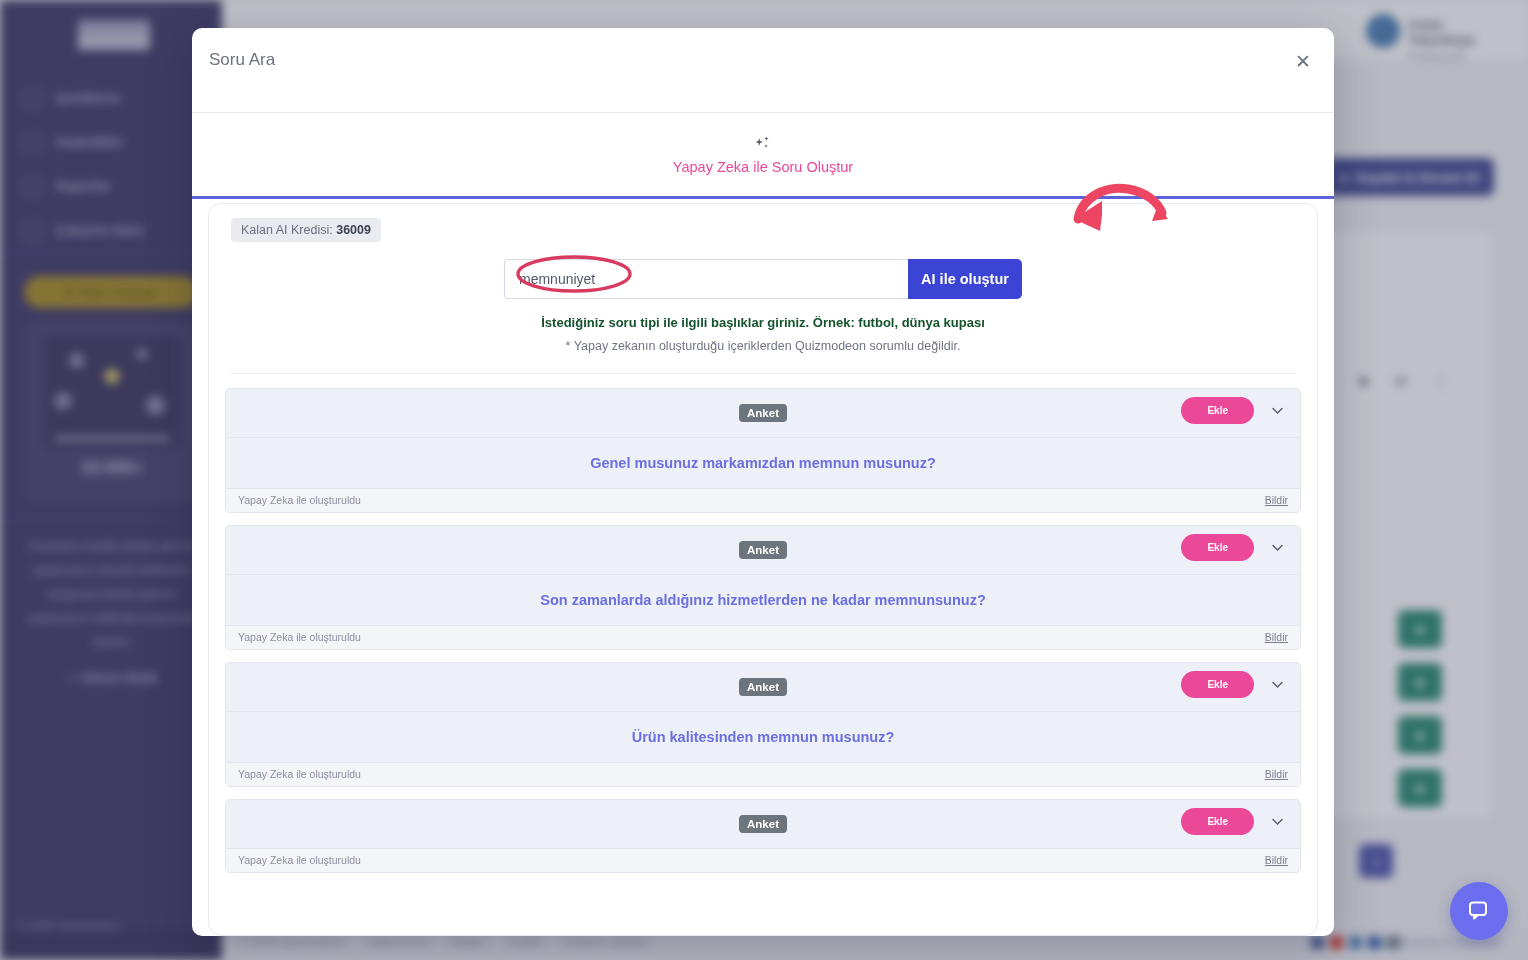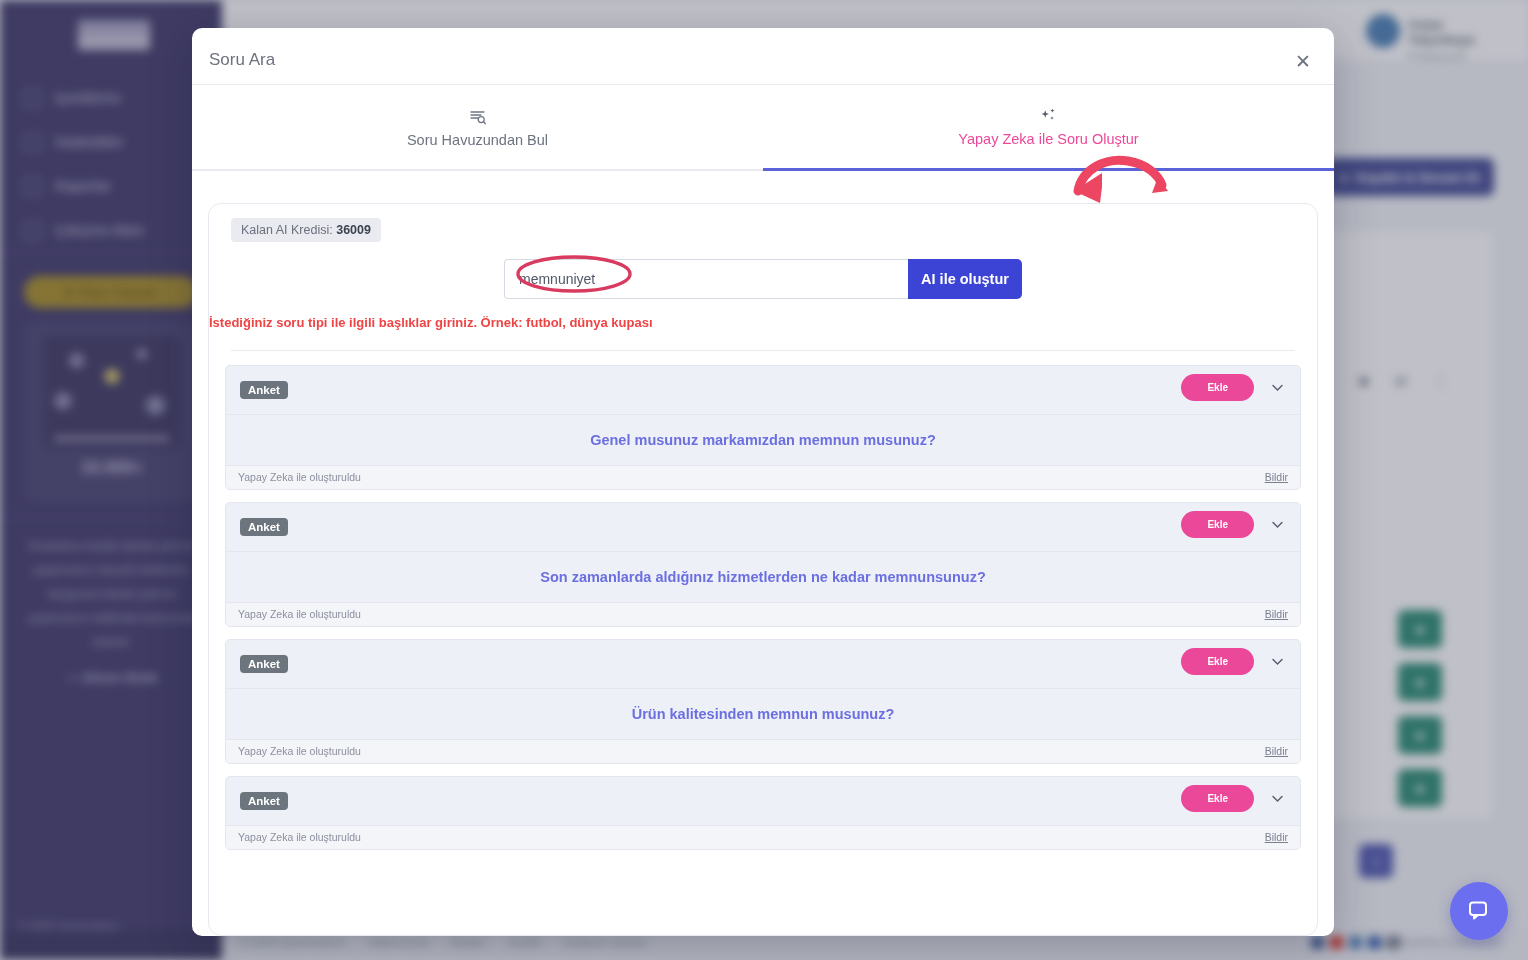--- a/index.html
+++ b/index.html
@@ -150,21 +150,21 @@
   .scrim { position: absolute; inset: 0; background: rgba(58,63,85,.32); }
 
   
   .modal {
     position: absolute; left: 192px; top: 28px; width: 1142px; height: 908px;
     background: #fff; border-radius: 10px;
     box-shadow: 0 10px 44px rgba(20,24,45,.26);
     overflow: hidden;
   }
   .modal-head {
-    position: relative; height: 57px; border-bottom: 1px solid #e8eaf0;
+    position: relative; height: 85px; border-bottom: 1px solid #e8eaf0;
   }
   .modal-title {
     position: absolute; left: 17px; top: 22px;
     font-size: 17px; color: #6d7280;
   }
   .modal-close {
     position: absolute; right: 14px; top: 16px; width: 34px; height: 34px;
     display: flex; align-items: center; justify-content: center;
     color: #6b7280; font-size: 19px; cursor: pointer; background: none; border: none;
     font-family: "Liberation Sans", sans-serif;
@@ -216,39 +216,39 @@
   .gen-btn {
     width: 114px; height: 40px; background: #3b44d4; border: none;
     border-radius: 0 5px 5px 0; color: #fff; font-size: 14.5px; font-weight: bold;
     cursor: pointer; font-family: "Liberation Sans", sans-serif;
   }
   .circle-annot {
     position: absolute; left: 303px; top: -8px; width: 126px; height: 44px;
     pointer-events: none;
   }
   .hint {
-    text-align: left; margin-top: 16px;
-    font-size: 13px; color: #ef4444; font-weight: bold;
+    text-align: center; margin-top: 16px;
+    font-size: 13px; color: #14532d; font-weight: bold;
   }
   .disclaimer {
     text-align: center; margin-top: 9px; font-size: 12.5px; color: #6f7583;
   }
   .hr {
     margin: 20px 22px 0; height: 1px; background: #e8eaf0;
   }
 
   
   .qlist { padding: 14px 16px 0; }
   .qcard {
     background: #eef0f7; border: 1px solid #e3e6ef; border-radius: 5px;
     margin-bottom: 12px; overflow: hidden;
   }
   .qhead {
     position: relative; height: 49px; display: flex; align-items: center;
-    padding: 16px 14px; border-bottom: 1px solid #e3e6ef;
+    padding: 16px 14px; border-bottom: 1px solid #e3e6ef; justify-content: center;
   }
   .badge {
     background: #6c757d; color: #fff; font-size: 11.5px; font-weight: bold;
     border-radius: 4px; padding: 3px 8px;
   }
   .qhead-right {
     position: absolute; right: 10px; top: 8px;
     display: flex; align-items: center; gap: 10px;
   }
   .ekle-btn {
@@ -390,34 +390,20 @@
 <div class="scrim"></div>
 
 <div class="modal">
 
   <div class="modal-head">
     <div class="modal-title">Soru Ara</div>
     <button class="modal-close">✕</button>
   </div>
 
   <div class="tabs">
-    <div class="tab">
-      <span class="tab-ico">
-        <svg width="18" height="18" viewBox="0 0 18 18">
-          <g stroke="#707684" stroke-width="1.3" stroke-linecap="round">
-            <line x1="2" y1="4" x2="15" y2="4"></line>
-            <line x1="2" y1="7" x2="12" y2="7"></line>
-            <line x1="2" y1="10" x2="9" y2="10"></line>
-          </g>
-          <circle cx="12.2" cy="11.6" r="3" fill="none" stroke="#707684" stroke-width="1.3"></circle>
-          <line x1="14.4" y1="13.8" x2="16.4" y2="15.8" stroke="#707684" stroke-width="1.3" stroke-linecap="round"></line>
-        </svg>
-      </span>
-      <span class="tab-label">Soru Havuzundan Bul</span>
-    </div>
     <div class="tab active">
       <span class="tab-ico">
         <svg width="20" height="20" viewBox="0 0 20 20">
           <path d="M6.2 4.2 L7.2 7.0 L10.0 8.0 L7.2 9.0 L6.2 11.8 L5.2 9.0 L2.4 8.0 L5.2 7.0 Z" fill="#5a6070"></path>
           <path d="M13.4 2.4 L14.0 4.0 L15.6 4.6 L14.0 5.2 L13.4 6.8 L12.8 5.2 L11.2 4.6 L12.8 4.0 Z" fill="#5a6070"></path>
           <path d="M13.0 10.2 L13.5 11.5 L14.8 12.0 L13.5 12.5 L13.0 13.8 L12.5 12.5 L11.2 12.0 L12.5 11.5 Z" fill="#5a6070"></path>
         </svg>
       </span>
       <span class="tab-label">Yapay Zeka ile Soru Oluştur</span>
     </div>
@@ -443,20 +429,21 @@
       <button class="gen-btn">AI ile oluştur</button>
       <div class="circle-annot">
         <svg width="126" height="44" viewBox="0 0 126 44">
           <ellipse cx="62" cy="23" rx="56" ry="17" fill="none" stroke="#d93b60" stroke-width="3.4"></ellipse>
           <path d="M12 16 C 30 3, 92 3, 114 17" fill="none" stroke="#d93b60" stroke-width="2" opacity=".6"></path>
         </svg>
       </div>
     </div>
 
     <div class="hint">İstediğiniz soru tipi ile ilgili başlıklar giriniz. Örnek: futbol, dünya kupası</div>
+    <div class="disclaimer">* Yapay zekanın oluşturduğu içeriklerden Quizmodeon sorumlu değildir.</div>
 
     <div class="hr"></div>
 
     <div class="qlist">
 
       <div class="qcard">
         <div class="qhead">
           <span class="badge">Anket</span>
           <div class="qhead-right">
             <button class="ekle-btn">Ekle</button>

